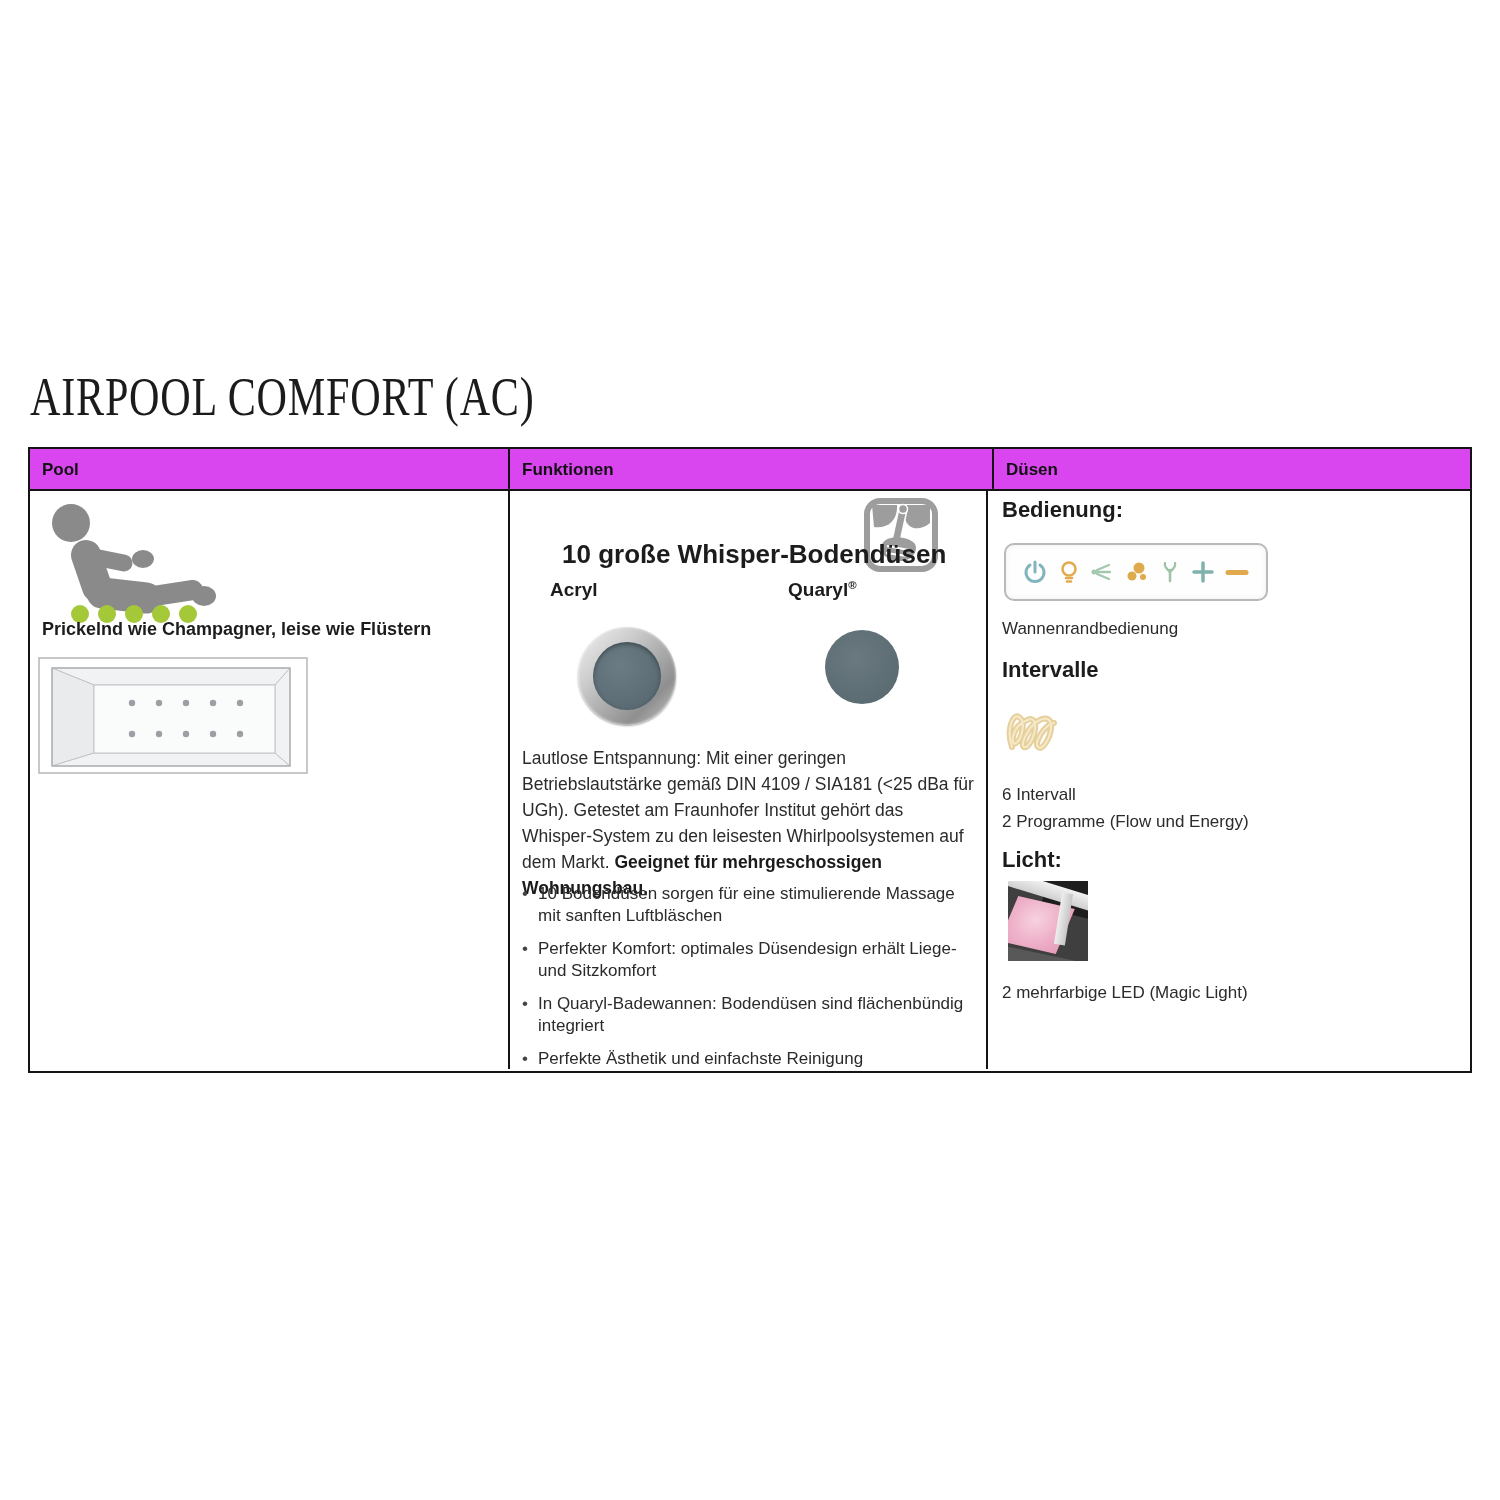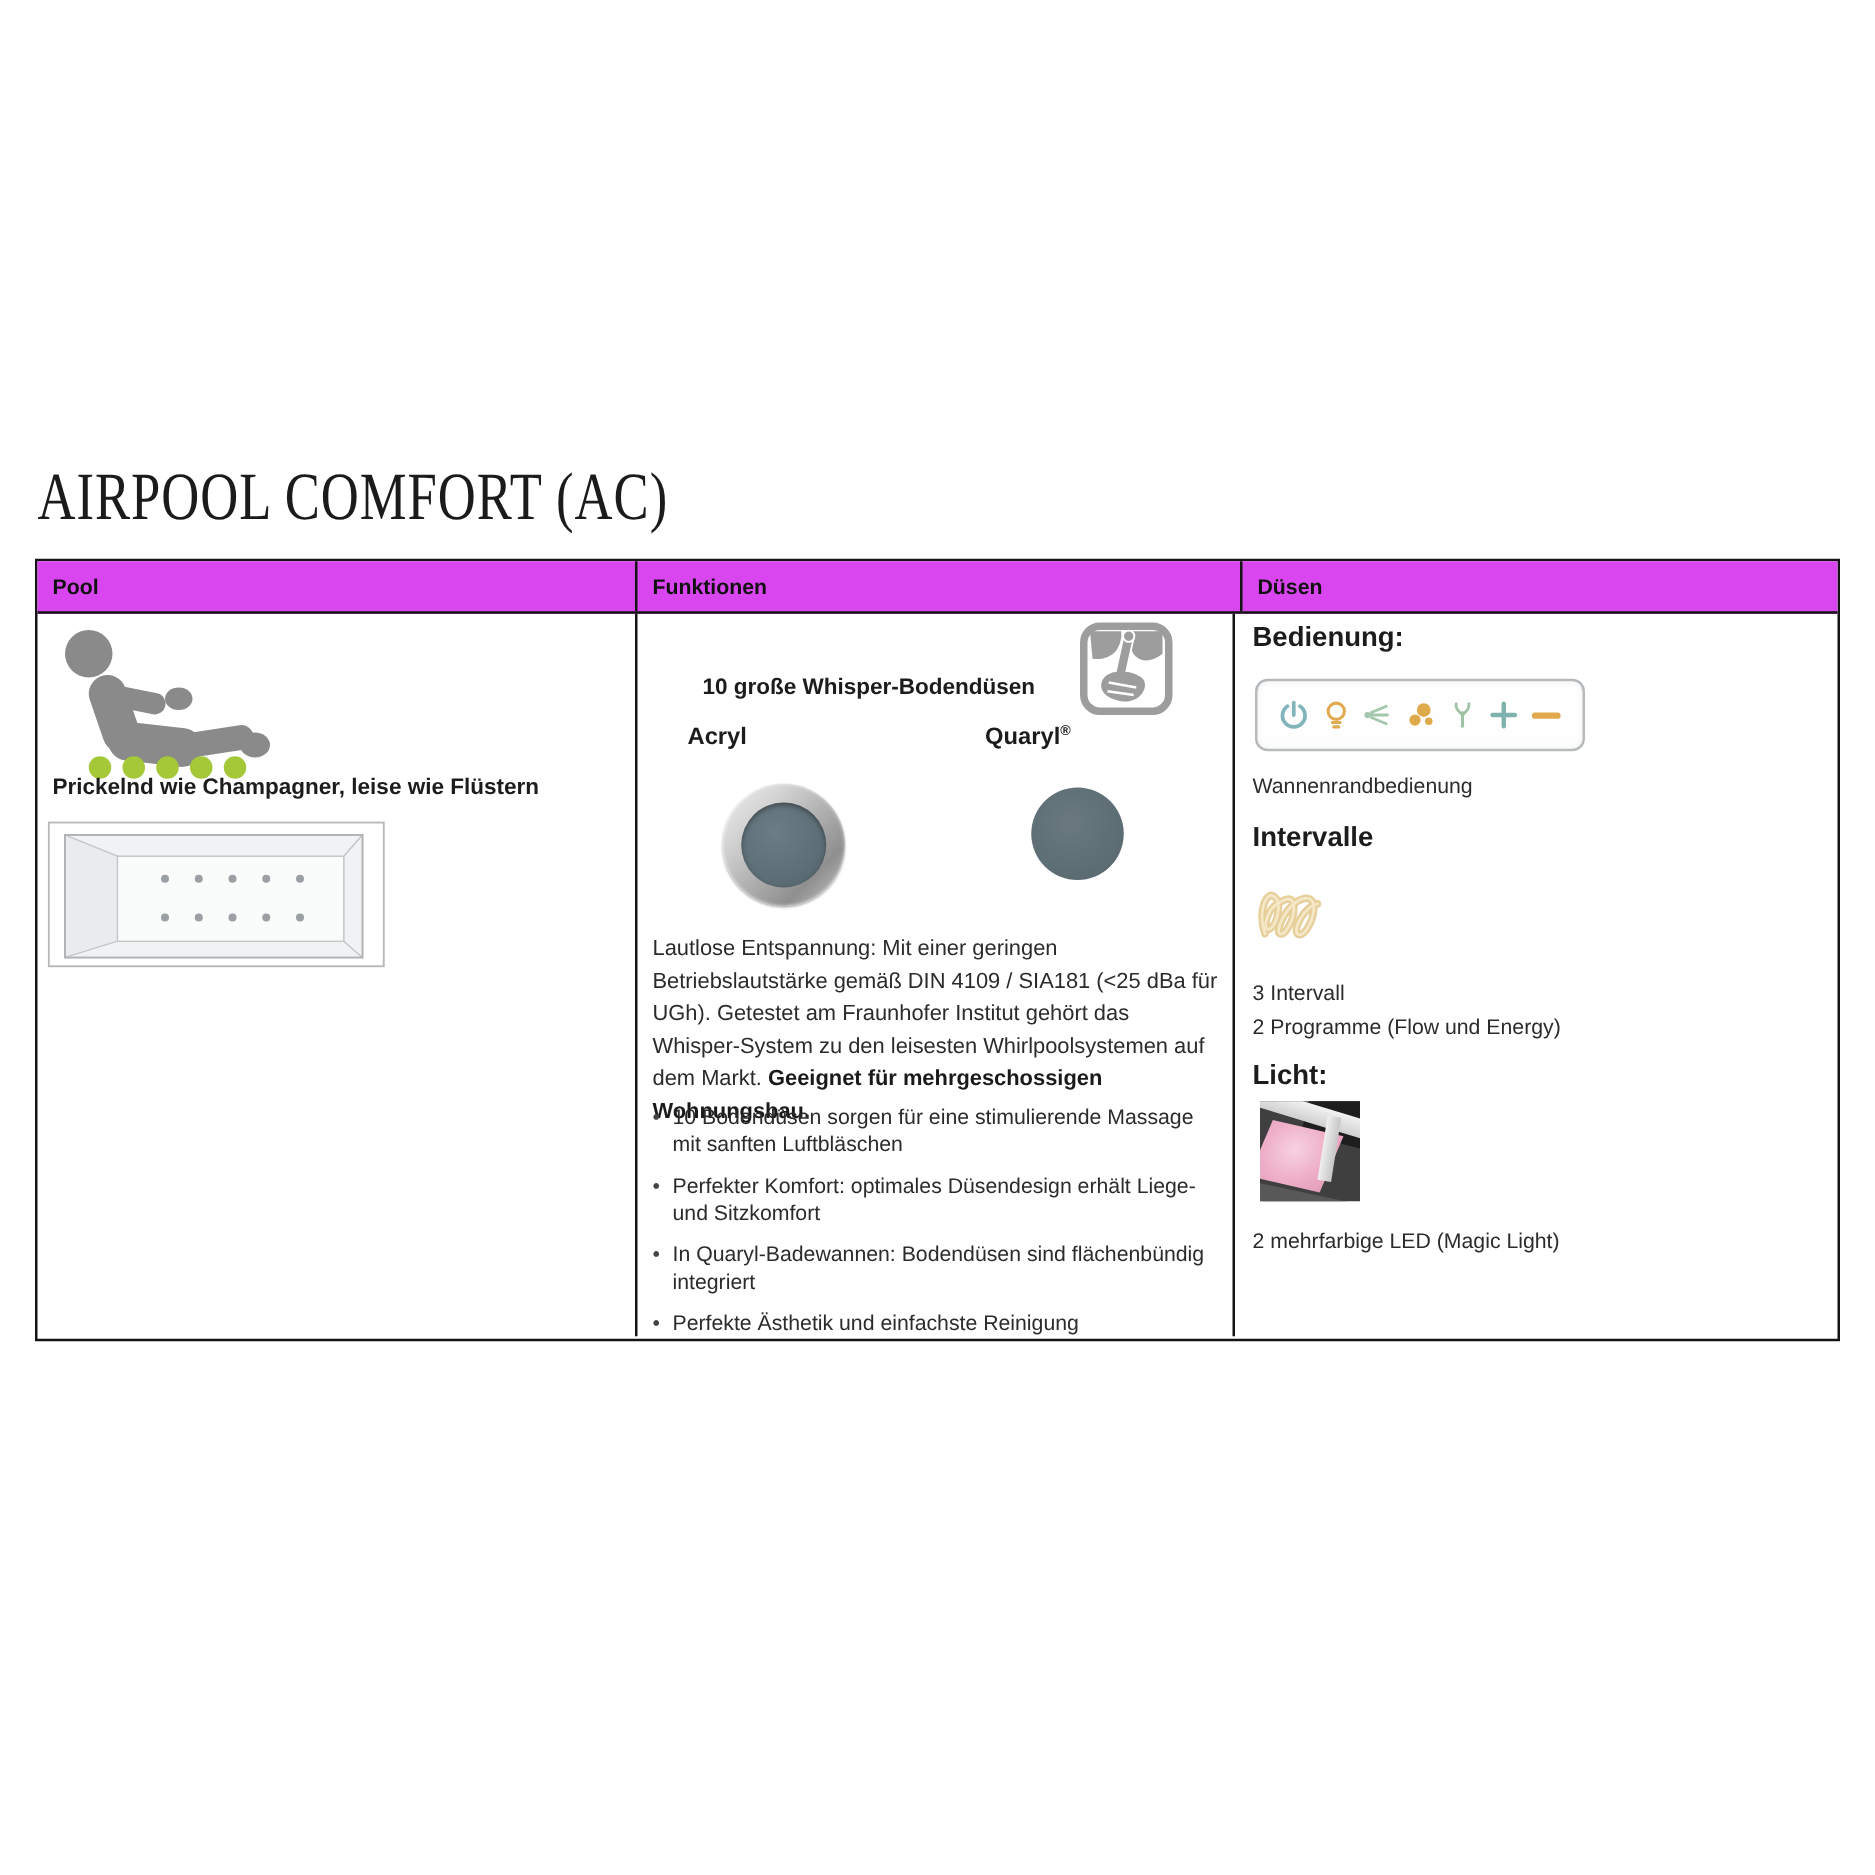--- a/index.html
+++ b/index.html
@@ -28,21 +28,21 @@
   .td{position:relative;box-sizing:border-box;}
   .td.c1{width:478px;}
   .td.c2{width:478px;border-left:2px solid #141414;}
   .td.c3{flex:1;border-left:2px solid #141414;padding-left:20px;}
   
   .person-svg{position:absolute;left:10px;top:8px;}
   .pool-tagline{position:absolute;left:12px;top:128px;font-size:18px;font-weight:bold;color:#1c1c1c;white-space:nowrap;}
   .tub-svg{position:absolute;left:8px;top:166px;}
   
   .whisper-icon{position:absolute;left:353px;top:6px;}
-  .duesen-heading{position:absolute;left:52px;top:48px;font-size:18px;font-weight:bold;color:#1c1c1c;white-space:nowrap;}
+  .duesen-heading{position:absolute;left:52px;top:48px;font-size:26px;font-weight:bold;color:#1c1c1c;white-space:nowrap;}
   .mat-label{position:absolute;top:88px;width:160px;text-align:left;font-size:19px;font-weight:bold;color:#1c1c1c;}
   .mat-label.acryl{left:40px;}
   .mat-label.quaryl{left:278px;}
   .reg{font-size:60%;vertical-align:super;}
   .jet-acryl{
     position:absolute;left:68px;top:136px;width:98px;height:98px;border-radius:50%;
     background:linear-gradient(135deg,#f2f2f2 0%,#cfcfcf 30%,#8f8f8f 75%,#c9c9c9 100%);
     box-shadow:0 1px 2px rgba(0,0,0,.35), inset 0 0 3px rgba(255,255,255,.8);
   }
   .jet-acryl .jet-core{
@@ -222,21 +222,21 @@
 
       <div class="fn-caption" style="top:128px;">Wannenrandbedienung</div>
 
       <div class="fn-heading" style="top:166px;">Intervalle</div>
 
       <svg class="squiggle-svg" width="66" height="60" viewBox="0 0 66 60">
         <path d="M10,46 C4,28 11,12 17,16 C24,20 20,38 14,42 C8,46 10,28 20,22 C28,17 32,16 33,24 C34,34 26,48 22,46 C18,44 26,26 36,20 C44,15 50,18 49,27 C48,38 40,50 36,46 C32,42 42,24 52,22" fill="none" stroke="#e6cf9b" stroke-width="6" stroke-linecap="round"></path>
         <path d="M10,46 C4,28 11,12 17,16 C24,20 20,38 14,42 C8,46 10,28 20,22 C28,17 32,16 33,24 C34,34 26,48 22,46 C18,44 26,26 36,20 C44,15 50,18 49,27 C48,38 40,50 36,46 C32,42 42,24 52,22" fill="none" stroke="#f4e8c6" stroke-width="2.2" stroke-linecap="round"></path>
       </svg>
 
-      <div class="fn-caption intervall-line1">3 Intervall</div>
+      <div class="fn-caption intervall-line1">6 Intervall</div>
       <div class="fn-caption intervall-line2">2 Programme (Flow und Energy)</div>
 
       <div class="fn-heading" style="top:356px;">Licht:</div>
 
       <div class="led-photo">
         <span class="ph ph-darkcorner"></span>
         <span class="ph ph-pink"></span>
         <span class="ph ph-rim"></span>
         <span class="ph ph-rim2"></span>
         <span class="ph ph-edge"></span>

